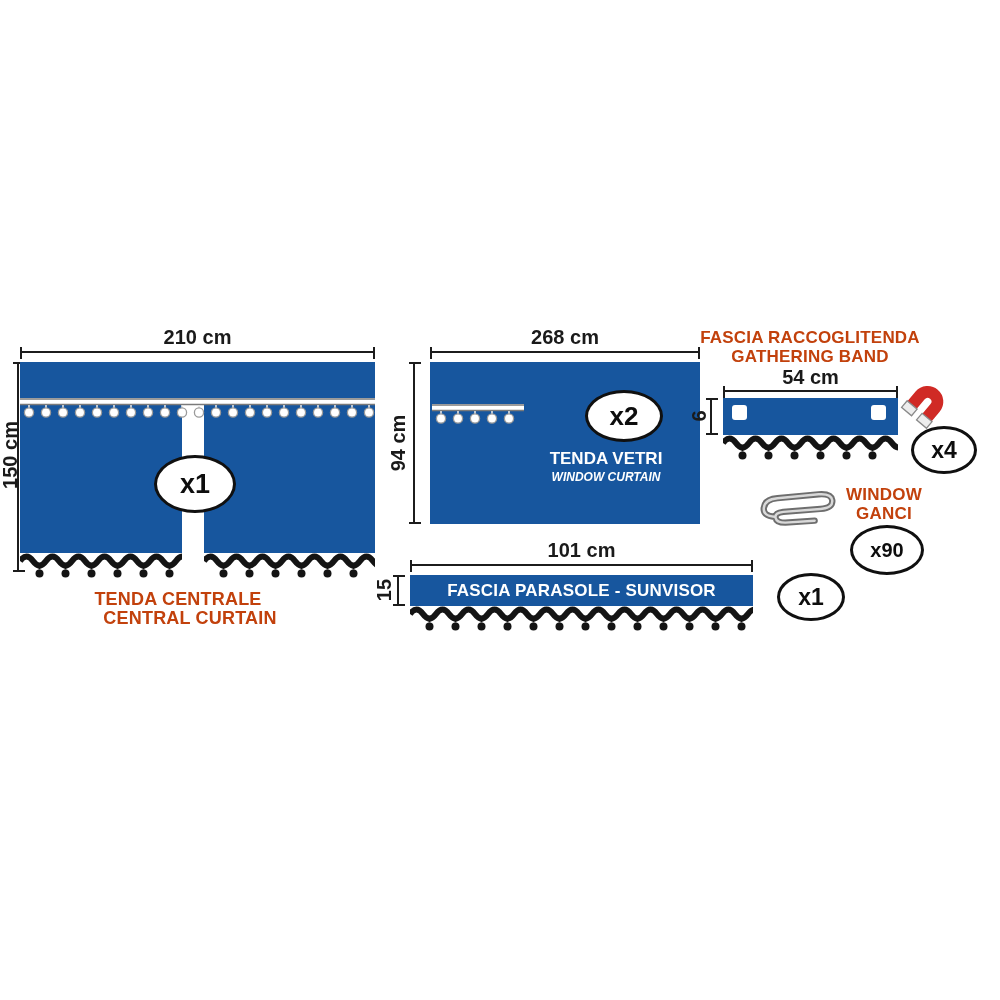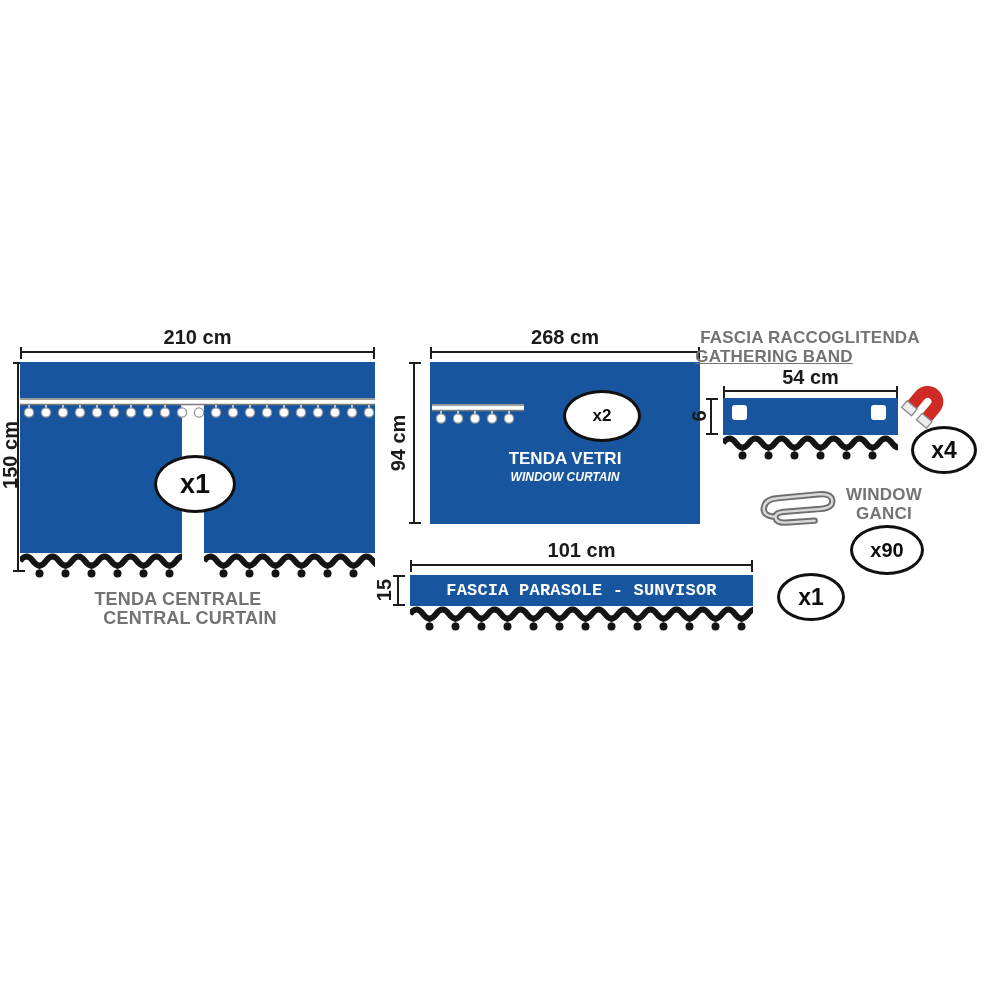--- a/index.html
+++ b/index.html
@@ -5,47 +5,47 @@
   html,body{margin:0;padding:0;background:#fff;}
   .canvas{
     position:relative;width:996px;height:1000px;background:#ffffff;
     font-family:"Liberation Sans", sans-serif;overflow:hidden;
   }
   :root{
     --blue:#17569e;
     --ink:#141414;
     --red:#d02a25;
   }
-  .blue{position:absolute;background:var(--blue);font-family:Liberation Mono, monospace;}
+  .blue{position:absolute;background:var(--blue);}
   .dim-label{
     position:absolute;text-align:center;font-size:20px;font-weight:600;
     color:#1a1a1a;height:20px;line-height:20px;
   }
   .rot{display:flex;align-items:center;justify-content:center;transform:rotate(-90deg);}
   .dim-h{position:absolute;height:0;border-top:2px solid #1c1c1c;}
   .dim-h::before,.dim-h::after{content:"";position:absolute;top:-6px;width:2px;height:12px;background:#1c1c1c;}
   .dim-h::before{left:0;}
   .dim-h::after{right:0;}
   .dim-v{position:absolute;width:0;border-left:2px solid #1c1c1c;}
   .dim-v::before,.dim-v::after{content:"";position:absolute;left:-6px;width:12px;height:2px;background:#1c1c1c;}
   .dim-v::before{top:0;}
   .dim-v::after{bottom:0;}
   .caption{
     position:absolute;text-align:center;font-weight:700;font-size:18px;
-    color:#737373;letter-spacing:.2px;
+    color:#c2410c;letter-spacing:.2px;
   }
   .heading{font-size:17px;}
   .badge{
     position:absolute;background:#fff;border:3.5px solid #101010;border-radius:50%;
     display:flex;align-items:center;justify-content:center;
     font-weight:800;color:#0d0d0d;z-index:5;
   }
   .deco{position:absolute;z-index:3;}
   .strip{display:flex;align-items:center;justify-content:center;}
-  .white-label{color:#ffffff;font-weight:700;text-align:center;position:absolute;}
+  .white-label{color:#ffffff;font-weight:700;text-align:center;position:absolute;padding-left:41px;}
   .slot{position:absolute;width:15px;height:15px;background:#ffffff;border-radius:3px;}
   .icon{position:absolute;}
 </style>
 </head>
 <body>
 
 <div class="canvas">
 
   <div>
     <div class="dim-label" style="left:20px;top:327px;width:355px;">210 cm</div>
@@ -165,21 +165,21 @@
           <circle cx="26" cy="14.5" r="4.6" fill="#ffffff" stroke="#9a9a9a" stroke-width="1.3"></circle>
           <line x1="43" y1="7" x2="43" y2="10" stroke="#e6e6e6" stroke-width="1.6"></line>
           <circle cx="43" cy="14.5" r="4.6" fill="#ffffff" stroke="#9a9a9a" stroke-width="1.3"></circle>
           <line x1="60" y1="7" x2="60" y2="10" stroke="#e6e6e6" stroke-width="1.6"></line>
           <circle cx="60" cy="14.5" r="4.6" fill="#ffffff" stroke="#9a9a9a" stroke-width="1.3"></circle>
           <line x1="77" y1="7" x2="77" y2="10" stroke="#e6e6e6" stroke-width="1.6"></line>
           <circle cx="77" cy="14.5" r="4.6" fill="#ffffff" stroke="#9a9a9a" stroke-width="1.3"></circle>
         </svg>
       </div>
 
-    <div class="badge" style="left:563px;top:390px;width:72px;height:46px;font-size:17px;">x2</div>
+    <div class="badge" style="left:585px;top:390px;width:72px;height:46px;font-size:26px;">x2</div>
 
     <div class="white-label" style="left:430px;top:449px;width:270px;font-size:17px;">TENDA VETRI</div>
     <div class="white-label" style="left:430px;top:470px;width:270px;font-size:12px;font-style:italic;">WINDOW CURTAIN</div>
   </div>
 
   <div>
     <div class="dim-label" style="left:410px;top:540px;width:343px;">101 cm</div>
     <div class="dim-h" style="left:410px;top:564px;width:343px;"></div>
     <div class="dim-v" style="left:397px;top:575px;height:31px;"></div>
     <div class="dim-label rot" style="left:344px;top:580px;width:80px;height:20px;">15</div>
@@ -217,21 +217,21 @@
           <line x1="331.5" y1="13" x2="331.5" y2="16.5" stroke="#141414" stroke-width="2"></line>
           <circle cx="331.5" cy="20.5" r="4" fill="#141414"></circle>
         </svg>
       </div>
 
     <div class="badge" style="left:777px;top:573px;width:62px;height:42px;font-size:23px;">x1</div>
   </div>
 
   <div>
     <div class="caption heading" style="left:685px;top:328px;width:250px;">FASCIA RACCOGLITENDA</div>
-    <div class="caption heading" style="left:649px;top:347px;width:250px;text-decoration:underline;">GATHERING BAND</div>
+    <div class="caption heading" style="left:685px;top:347px;width:250px;">GATHERING BAND</div>
 
     <div class="dim-label" style="left:723px;top:367px;width:175px;">54 cm</div>
     <div class="dim-h" style="left:723px;top:390px;width:175px;"></div>
     <div class="dim-v" style="left:710px;top:398px;height:37px;"></div>
     <div class="dim-label rot" style="left:659px;top:406px;width:80px;height:20px;">6</div>
 
     <div class="blue" style="left:723px;top:398px;width:175px;height:37px;"></div>
     <div class="slot" style="left:732px;top:405px;"></div>
     <div class="slot" style="left:871px;top:405px;"></div>
     <div class="deco" style="left:723px;top:435px;width:175px;height:26px;">

